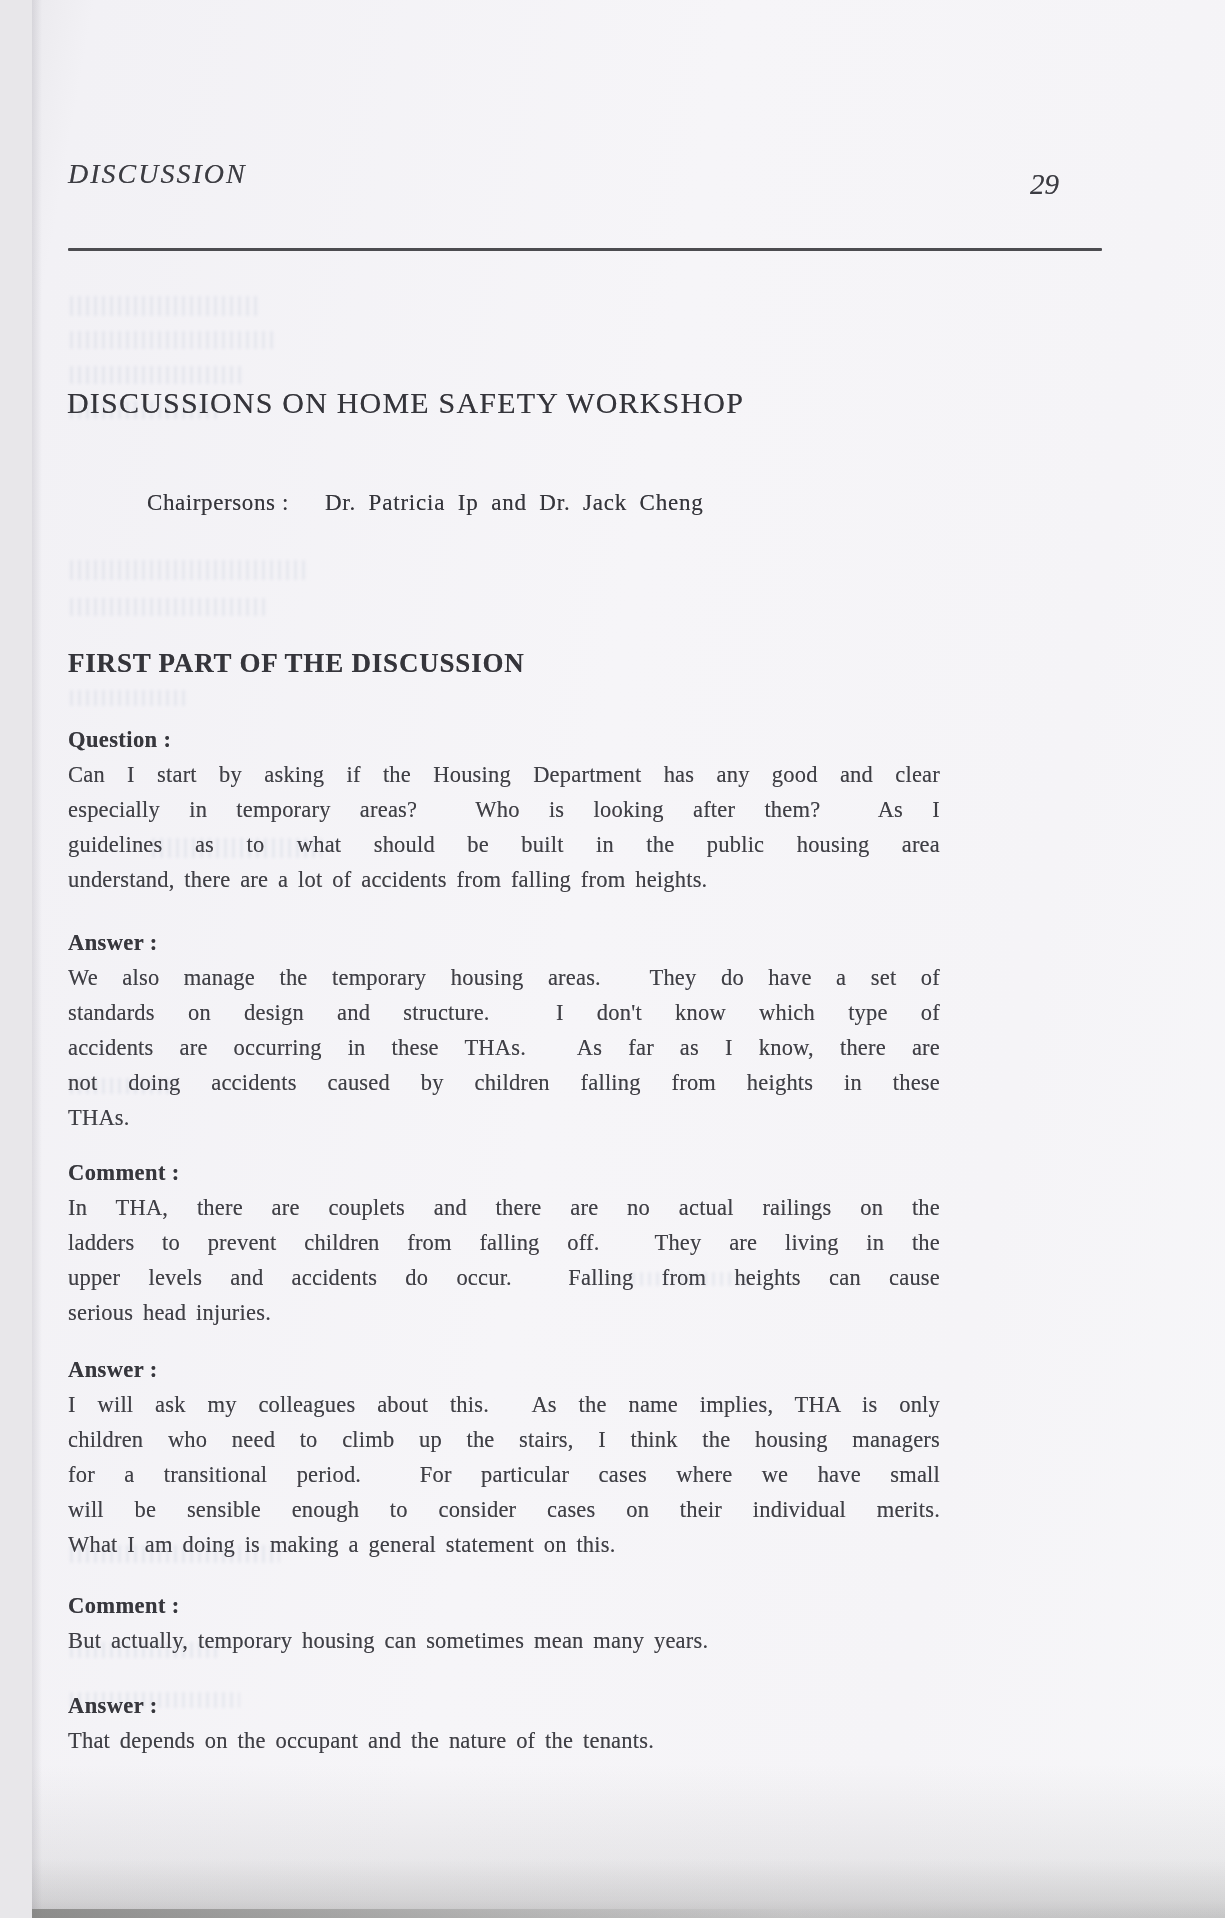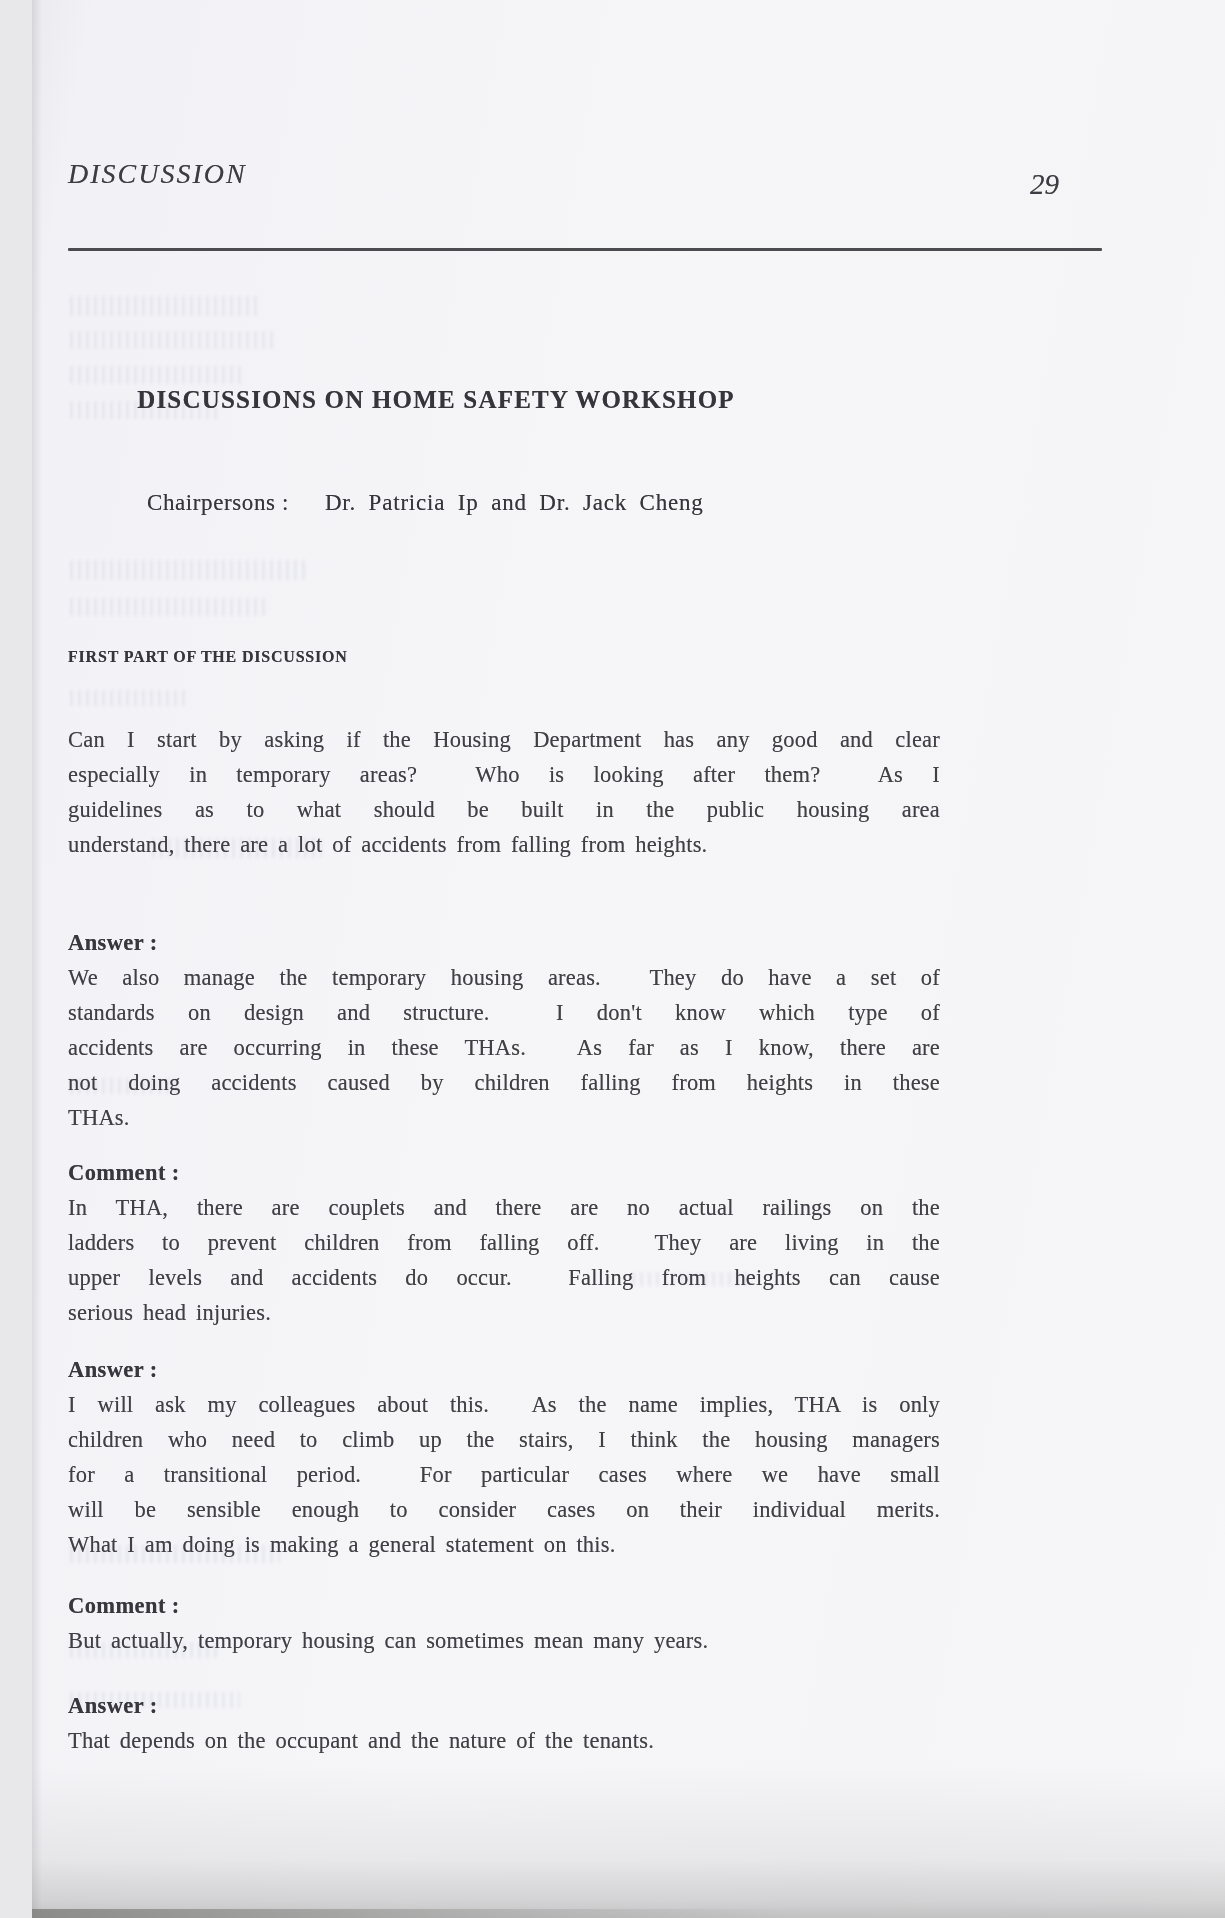--- a/index.html
+++ b/index.html
@@ -38,35 +38,35 @@
     position:absolute;left:998px;top:168px;
     font-style:italic;font-size:29px;color:#3c3c42;
     text-shadow:0 0 0.5px rgba(60,60,66,0.55);
   }
   .rule{
     position:absolute;left:36px;top:248px;width:1034px;height:3px;
     background:#4c4c50;border-radius:1px;
   }
   .doc-title{
     position:absolute;left:35px;top:386px;width:738px;
-    margin:0;text-align:center;
-    font-size:25px;font-weight:bold;letter-spacing:1.2px;color:#35353b;
+    margin:0;text-align:left;
+    font-size:30px;font-weight:normal;letter-spacing:1.2px;color:#35353b;
     text-shadow:0 0 0.5px rgba(53,53,59,0.6);
     white-space:nowrap;
   }
   .chair-line{
     position:absolute;left:115px;top:490px;
     font-size:23px;font-weight:normal;color:#35353b;
     text-shadow:0 0 0.5px rgba(53,53,59,0.6);
   }
   .chair-line .lbl{margin-right:36px;letter-spacing:0.6px;}
   .chair-line .names{word-spacing:6px;letter-spacing:0.8px;}
   .section-heading{
     position:absolute;left:36px;top:648px;margin:0;
-    font-size:16px;font-weight:bold;letter-spacing:0.8px;color:#35353b;
+    font-size:27px;font-weight:bold;letter-spacing:0.8px;color:#35353b;
     text-shadow:0 0 0.5px rgba(53,53,59,0.6);
   }
   .qa-block{
     position:absolute;left:36px;width:872px;
   }
   .qa-label{
     font-size:22.5px;font-weight:bold;line-height:35px;
     letter-spacing:0.4px;color:#37373d;
     text-shadow:0 0 0.5px rgba(55,55,61,0.6);
   }
@@ -117,20 +117,21 @@
   <h1 class="doc-title">DISCUSSIONS ON HOME SAFETY WORKSHOP</h1>
 
   <div class="chair-line">
     <span class="lbl">Chairpersons :</span><span class="names">Dr. Patricia Ip and Dr. Jack Cheng</span>
   </div>
 
   <h2 class="section-heading">FIRST PART OF THE DISCUSSION</h2>
 
   <div id="qa-container">
       <div class="qa-block" style="top: 722px;">
+        <div class="qa-label">Question :</div>
         <div class="bline">Can I start by asking if the Housing Department has any good and clear</div>
         <div class="bline">especially in temporary areas?  Who is looking after them?  As I</div>
         <div class="bline">guidelines as to what should be built in the public housing area</div>
         <div class="bline last">understand, there are a lot of accidents from falling from heights.</div>
       </div>
       <div class="qa-block" style="top: 925px;">
         <div class="qa-label">Answer :</div>
         <div class="bline">We also manage the temporary housing areas.  They do have a set of</div>
         <div class="bline">standards on design and structure.  I don't know which type of</div>
         <div class="bline">accidents are occurring in these THAs.  As far as I know, there are</div>

